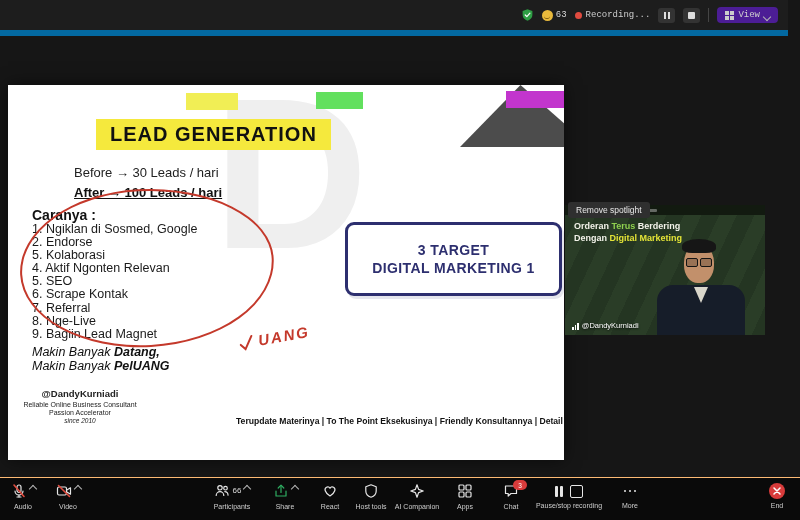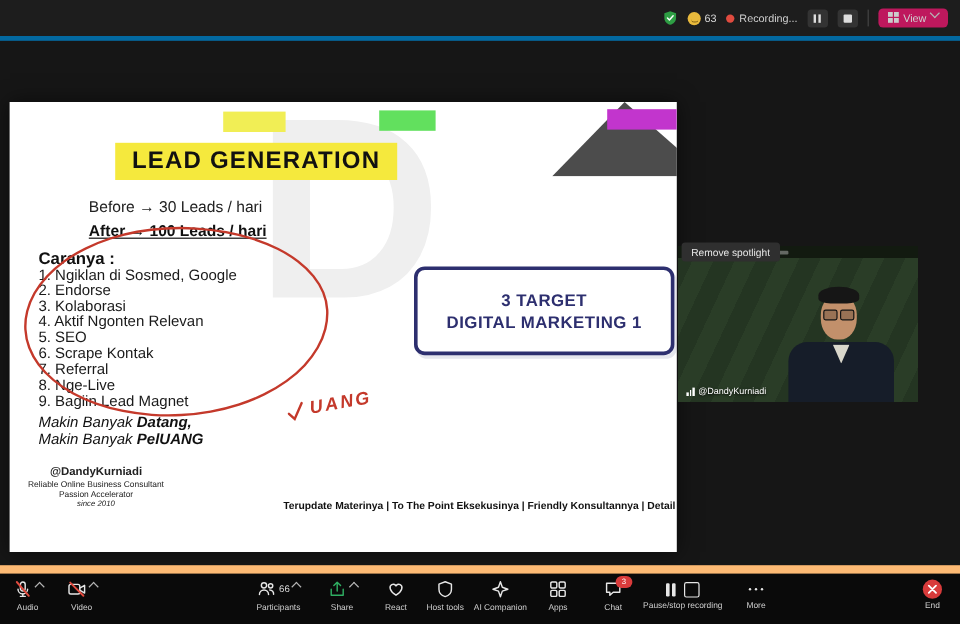--- a/index.html
+++ b/index.html
@@ -1,31 +1,31 @@
 <!DOCTYPE html>
 <html><head>
 <meta charset="utf-8">
 <style>
   html,body{margin:0;padding:0;background:#000;}
   .root{position:relative;width:800px;height:520px;background:#161616;font-family:"Liberation Sans",sans-serif;overflow:hidden;}
 
   
-  .topbar{position:absolute;top:0;left:0;right:0;height:30px;background:#1d1d1d;border-bottom:4px solid #0369a1;}
+  .topbar{position:absolute;top:0;left:0;right:12px;height:30px;background:#1d1d1d;border-bottom:6px solid #0369a1;font-family:Liberation Mono, monospace;}
   .topbar-right{position:absolute;right:10px;top:0;height:30px;display:flex;align-items:center;gap:8px;color:#cfcfcf;font-size:9px;}
   .shield-ic{width:13px;height:14px;}
   .smiley{width:11px;height:11px;border-radius:50%;background:#e8b93c;position:relative;}
   .smiley:after{content:"";position:absolute;left:2.5px;top:5.5px;width:6px;height:3px;border-bottom:1.2px solid #7a5b10;border-radius:0 0 6px 6px;}
   .cnt{color:#d6d6d6;}
   .recwrap{display:flex;align-items:center;gap:4px;}
   .recdot{width:7px;height:7px;border-radius:50%;background:#e04b3f;}
   .minibtn{width:17px;height:15px;background:#333;border-radius:3px;display:flex;align-items:center;justify-content:center;gap:2px;cursor:pointer;}
   .pausebar{width:2px;height:7px;background:#ddd;}
   .stopsq{width:7px;height:7px;background:#ddd;border-radius:1px;}
   .tb-divider{width:1px;height:14px;background:#454545;}
-  .viewbtn{display:flex;align-items:flex-start;gap:4px;background:#be185d;border-radius:4px;padding:3px 8px;cursor:pointer;}
+  .viewbtn{display:flex;align-items:flex-end;gap:4px;background:#4c1d95;border-radius:4px;padding:3px 8px;cursor:pointer;}
   .gridicon{display:grid;grid-template-columns:4px 4px;grid-gap:1px;}
   .gridicon i{width:4px;height:4px;background:#ccc;}
   .chev{width:5px;height:5px;border-right:1.4px solid #b5b5b5;border-bottom:1.4px solid #b5b5b5;display:inline-block;}
   .chev.down{transform:rotate(45deg);margin-top:-2px;}
   .chev.up{transform:rotate(-135deg);margin-top:3px;}
 
   
   .slide{position:absolute;left:8px;top:85px;width:556px;height:375px;background:#fff;overflow:hidden;box-shadow:0 0 16px rgba(0,0,0,.55);}
   .wm-d{position:absolute;left:205px;top:-35px;font-size:215px;font-weight:800;color:#efefef;z-index:0;}
   .darkpoly{position:absolute;left:452px;top:0;width:110px;height:62px;background:#4c4c4c;clip-path:polygon(0 100%,55% 0,100% 70%,100% 100%);z-index:1;}
@@ -63,21 +63,21 @@
   .person-head{position:absolute;left:119px;top:40px;width:30px;height:38px;background:#c2906b;border-radius:46%;}
   .person-hair{position:absolute;left:117px;top:34px;width:34px;height:14px;background:#161616;border-radius:50% 50% 30% 30%;}
   .person-glasses{position:absolute;left:121px;top:53px;display:flex;gap:2px;}
   .person-glasses i{width:10px;height:7px;border:1.2px solid #141414;border-radius:2px;background:rgba(30,24,18,.25);}
   .vt-name{position:absolute;left:7px;bottom:5px;display:flex;align-items:flex-end;gap:3px;color:#fff;font-size:7.5px;text-shadow:0 1px 2px rgba(0,0,0,.9);z-index:2;}
   .sigbars{display:flex;align-items:flex-end;gap:1px;}
   .sigbars i{width:1.6px;background:#fff;}
   .remove-spotlight{position:absolute;left:568px;top:202px;background:#2f2f2f;color:#e8e8e8;font-size:8.5px;padding:3px 8px;border-radius:3px;z-index:6;cursor:pointer;}
 
   
-  .toolbar{position:absolute;left:0;right:0;bottom:0;height:42px;background:#0a0a0a;border-top:7px solid #fdba74;text-align:center;}
+  .toolbar{position:absolute;left:0;right:0;bottom:0;height:42px;background:#0a0a0a;border-top:1px solid #fdba74;text-align:center;}
   .titem{position:absolute;top:5px;display:flex;flex-direction:column;align-items:center;cursor:pointer;}
   .titem .lab{font-size:7px;margin-top:3px;white-space:nowrap;color:#cfcfcf;}
   .iconrow{display:flex;align-items:flex-start;gap:3px;height:17px;position:relative;}
   svg.icn{width:16px;height:16px;stroke:#e6e6e6;fill:none;stroke-width:1.2;stroke-linecap:round;stroke-linejoin:round;}
   svg.icn.green{stroke:#2fae62;}
   .badge-count{font-size:8px;color:#ddd;margin-top:3px;}
   .chat-badge{position:absolute;top:-3px;right:-8px;background:#d93b3b;color:#fff;font-size:6.5px;min-width:10px;height:10px;border-radius:5px;display:flex;align-items:center;justify-content:center;padding:0 2px;}
   .pausestop{display:flex;gap:7px;align-items:center;height:16px;}
   .ps-pause{display:flex;gap:2.5px;}
   .ps-pause i{width:3px;height:11px;background:#e6e6e6;border-radius:1px;}
@@ -134,21 +134,21 @@
     <div class="bar magenta"></div>
 
     <div class="slide-title">LEAD GENERATION</div>
     <div class="line-before">Before → 30 Leads / hari</div>
     <div class="line-after">After → 100 Leads / hari</div>
     <div class="caranya">Caranya :</div>
 
     <div class="list">
       <div>1. Ngiklan di Sosmed, Google</div>
       <div>2. Endorse</div>
-      <div>3. Kolaborasi</div>
+      <div>5. Kolaborasi</div>
       <div>4. Aktif Ngonten Relevan</div>
       <div>5. SEO</div>
       <div>6. Scrape Kontak</div>
       <div>7. Referral</div>
       <div>8. Nge-Live</div>
       <div>9. Bagiin Lead Magnet</div>
     </div>
 
     <div class="red-ellipse"></div>
 
@@ -183,20 +183,28 @@
 
   <div class="remove-spotlight">Remove spotlight</div>
 
   <div class="video-tile">
     <div class="vt-topstrip">
       <i style="width:18px;"></i>
       <i style="width:10px;"></i>
       <i class="y" style="width:9px;"></i>
       <i style="width:24px;"></i>
       <i style="width:14px;"></i>
+    </div>
+    <div class="vt-headline">
+      <div>
+        <span class="hl-white">Orderan </span><span class="hl-green">Terus </span><span class="hl-white">Berdering</span>
+      </div>
+      <div>
+        <span class="hl-white">Dengan </span><span class="hl-yellow">Digital Marketing</span>
+      </div>
     </div>
     <div class="person-body"></div>
     <div class="person-shirt"></div>
     <div class="person-head"></div>
     <div class="person-hair"></div>
     <div class="person-glasses">
         <i></i>
         <i></i>
       </div>
     <div class="vt-name">

